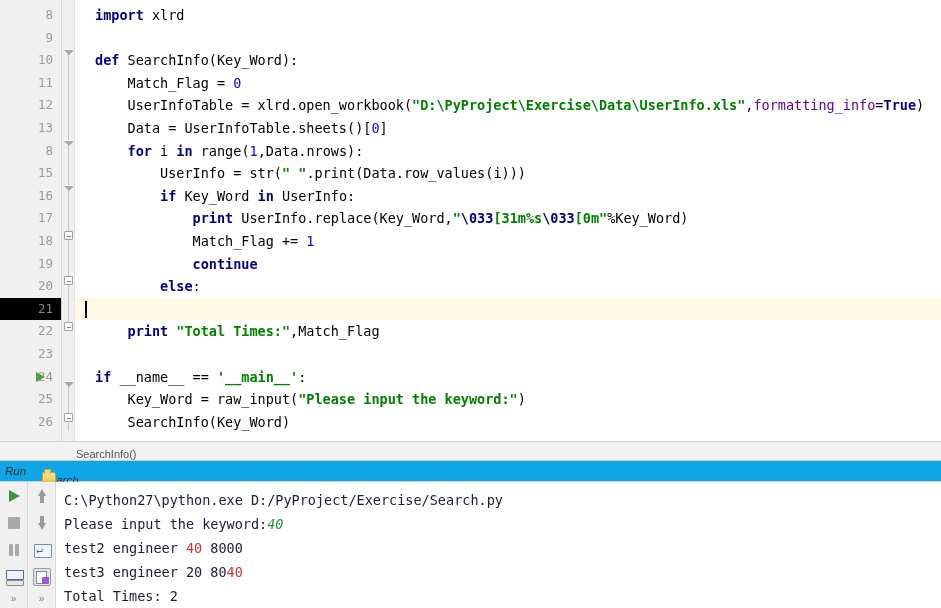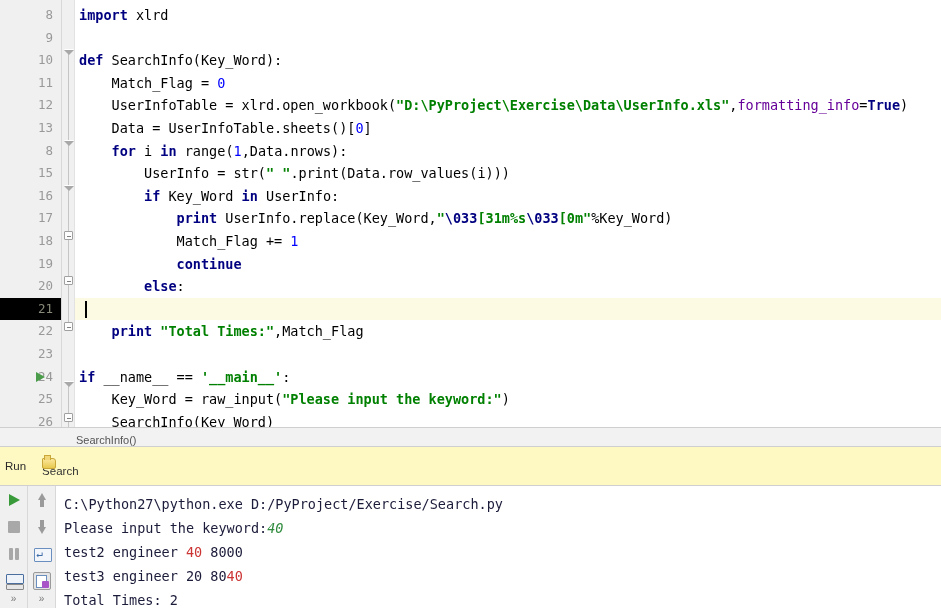--- a/index.html
+++ b/index.html
@@ -66,21 +66,21 @@
     border-top: 5.5px solid transparent;
     border-bottom: 5.5px solid transparent;
   }
 
   .cl {
     height: 22.6px; line-height: 22.6px;
     font-size: 13.5px;
     white-space: pre;
     color: #000000;
     font-family: "DejaVu Sans Mono", "Liberation Mono", monospace;
-    padding-left: 4px;
+    padding-left: 20px;
     position: relative;
   }
   .cl.current { background: #fcfae2; }
   .caret {
     position: absolute; left: 10px; top: 3px;
     width: 2px; height: 17px; background: #000;
   }
 
   
   .kw   { color: #000080; font-weight: bold; }
@@ -134,27 +134,28 @@
     border-bottom: 1px solid #cfcfcf;
     display: flex; align-items: flex-end;
     padding-left: 76px;
     font-family: "Liberation Sans", sans-serif;
     font-size: 11px;
     color: #555555;
   }
 
   
   .tw-header {
-    height: 39px;
-    background: #fef9c3;
+    height: 21px;
+    background: #0ea5e9;
     border-bottom: 1px solid #cfcfcf;
     display: flex; align-items: center;
     font-family: "Liberation Sans", sans-serif;
     font-size: 11.5px;
     color: #333333;
+    font-style: italic;
   }
   .tw-label { padding: 0 8px 0 5px; color: #2a2a2a; }
   .tw-tab {
     display: flex; gap: 5px;
     padding: 8px 8px; height: 100%; flex-direction: column;
   }
   .tw-tab-icon {
     width: 13px; height: 13px; position: relative;
     display: inline-block;
   }

